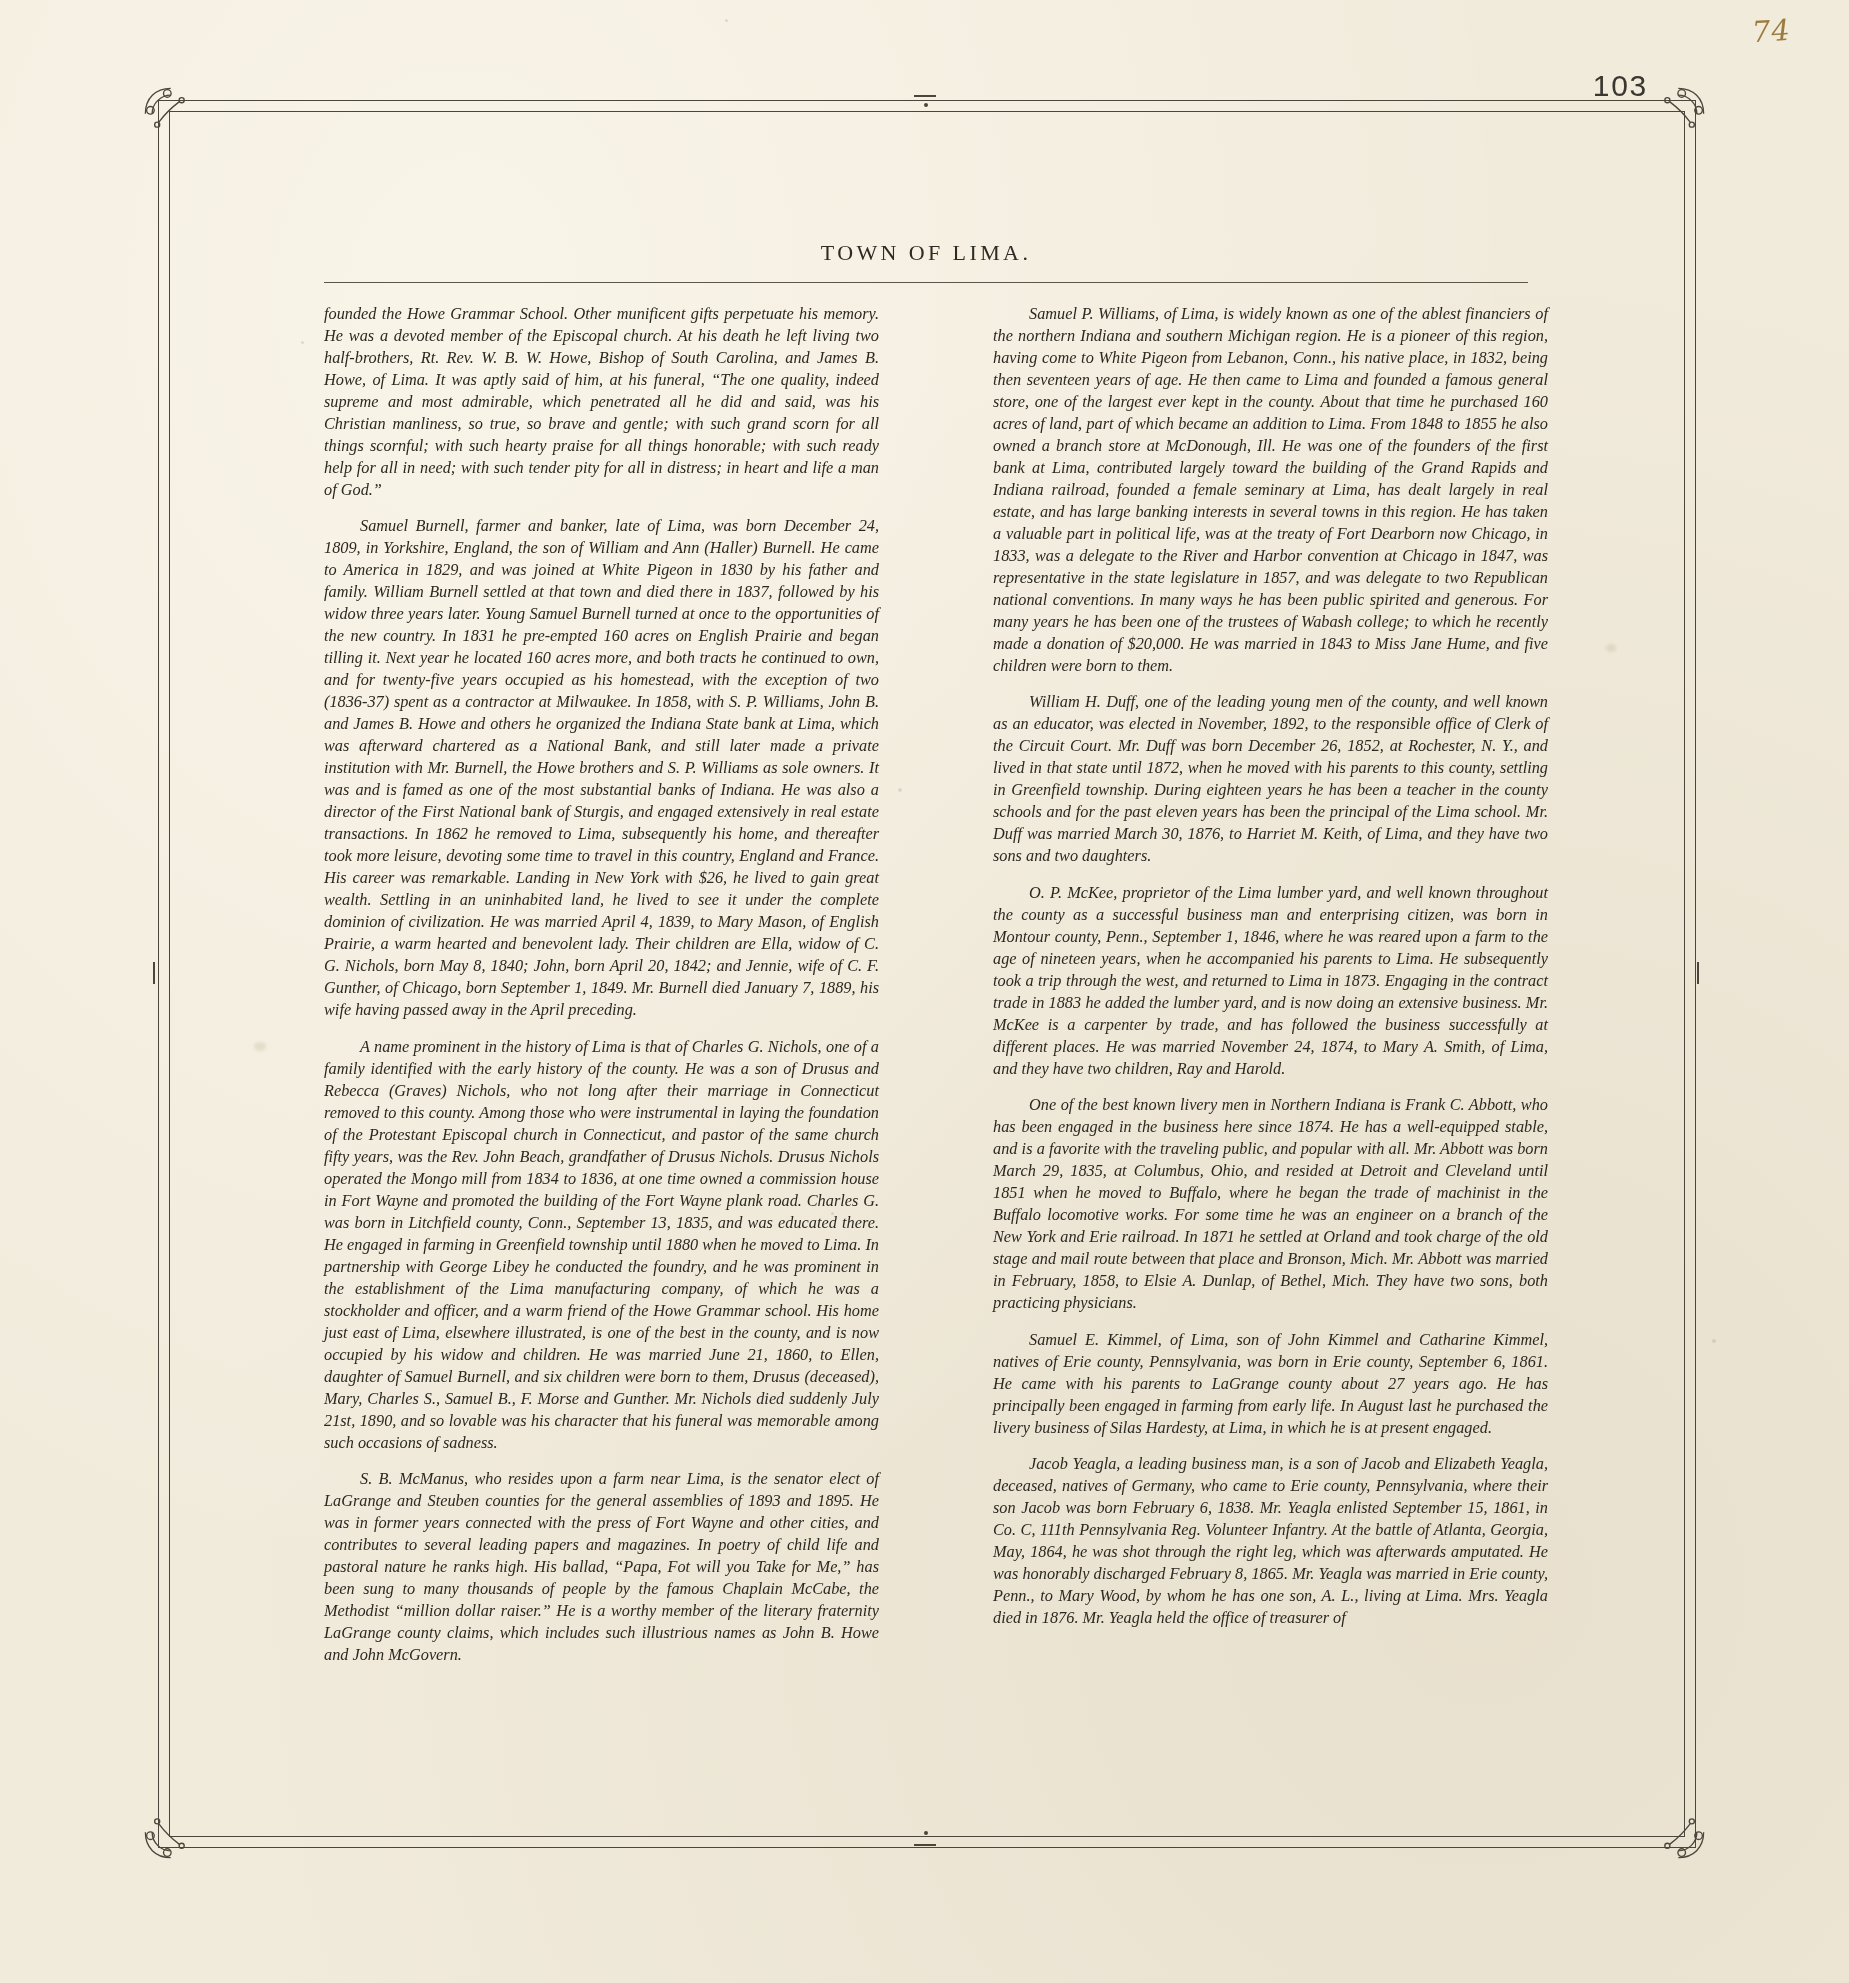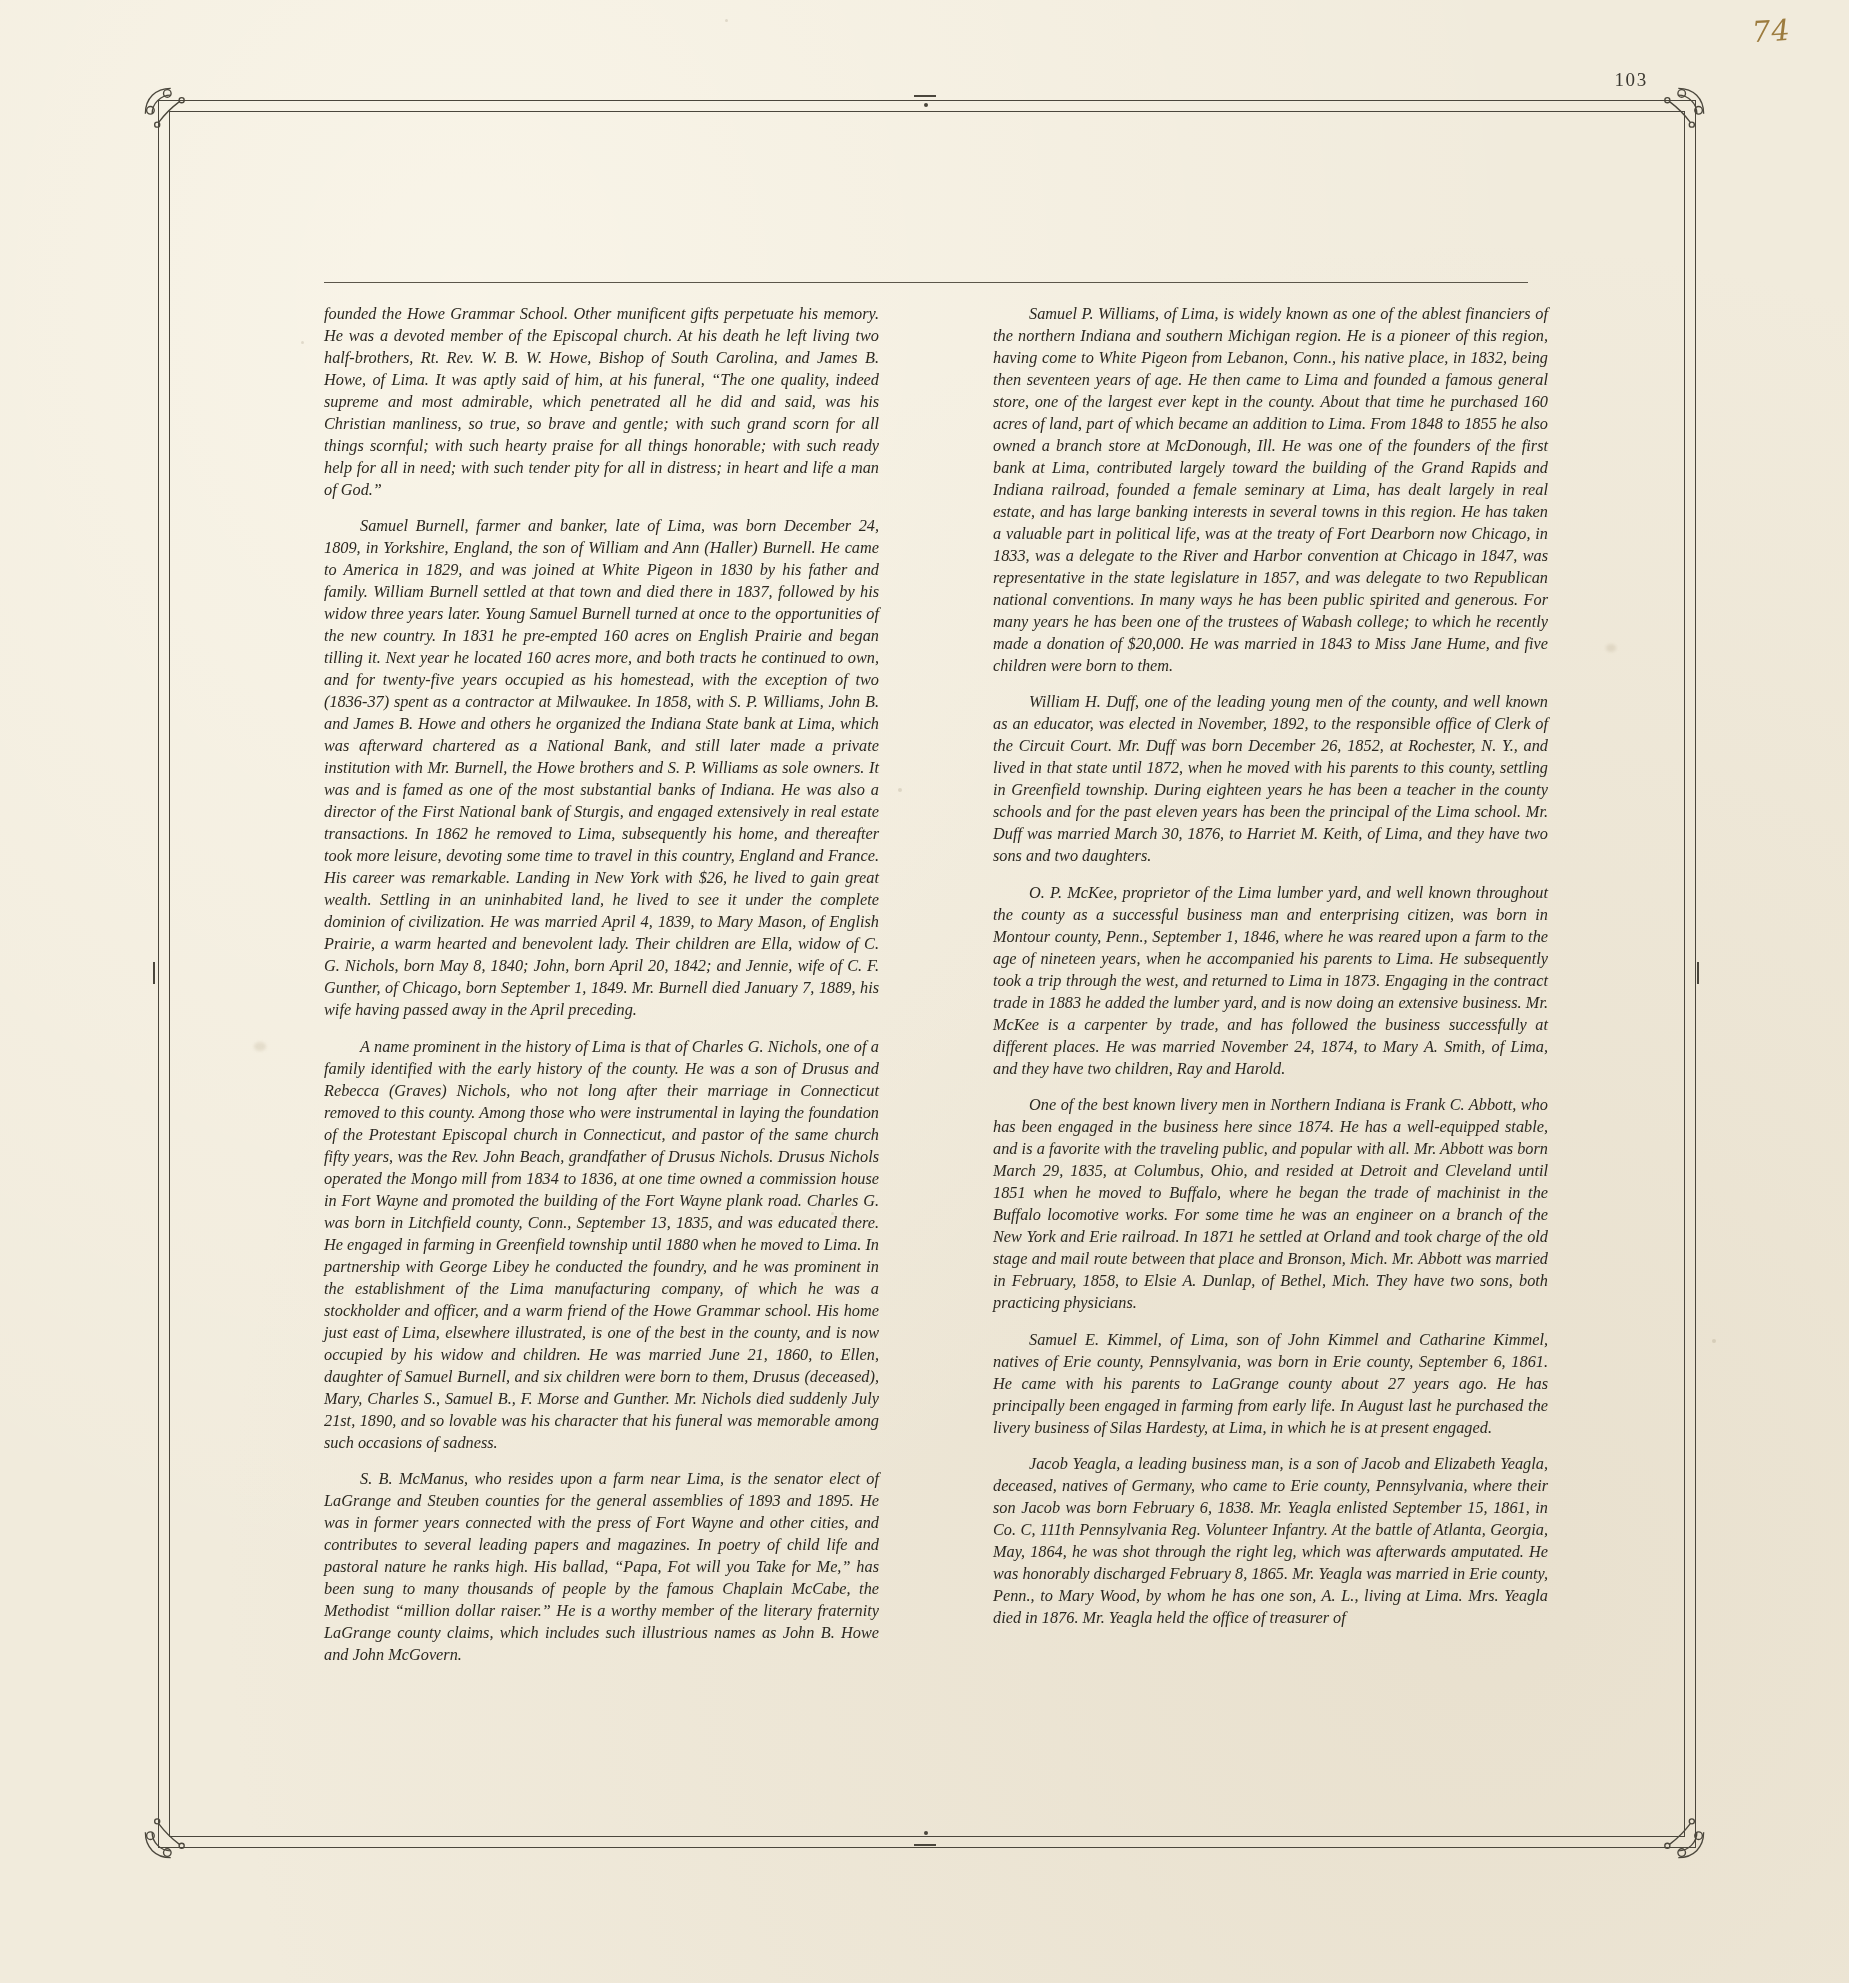--- a/index.html
+++ b/index.html
@@ -43,22 +43,22 @@
     color: #9c7b3e;
     transform: rotate(-4deg);
     letter-spacing: 0.8px;
   }
 
   
   .folio {
     position: absolute;
     right: 201px;
     top: 69px;
-    font-family: Liberation Serif, serif;
-    font-size: 19px;
+    font-family: Liberation Sans, sans-serif;
+    font-size: 30px;
     letter-spacing: 1.7px;
     color: #3a3730;
   }
 
   
   .frame-outer {
     position: absolute;
     left: 158px;
     top: 100px;
     width: 1536px;
@@ -212,20 +212,21 @@
       <path d="M4 34 C4 16 16 4 34 4"></path>
       <path d="M12 34 C12 22 22 12 34 12"></path>
       <circle cx="10" cy="30" r="4.5"></circle>
       <circle cx="30" cy="10" r="4.5"></circle>
       <path d="M20 44 C26 36 36 26 44 20"></path>
       <circle cx="18" cy="47" r="3"></circle>
       <circle cx="47" cy="18" r="3"></circle>
     </svg>
   </div>
 
+  <div class="heading">TOWN  OF  LIMA.</div>
   <div class="head-rule"></div>
 
   <div class="col col-left">
     <p class="noindent">founded the Howe Grammar School.   Other munificent gifts perpetuate his memory.   He was a devoted member of the Episcopal church.   At his death he left living two half-brothers, Rt. Rev. W. B. W. Howe, Bishop of South Carolina, and James B. Howe, of Lima.   It was aptly said of him, at his funeral, “The one quality, indeed supreme and most admirable, which penetrated all he did and said, was his Christian manliness, so true, so brave and gentle; with such grand scorn for all things scornful; with such hearty praise for all things honorable; with such ready help for all in need; with such tender pity for all in distress; in heart and life a man of God.”</p>
     <p>Samuel Burnell, farmer and banker, late of Lima, was born December 24, 1809, in Yorkshire, England, the son of William and Ann (Haller) Burnell.   He came to America in 1829, and was joined at White Pigeon in 1830 by his father and family.   William Burnell settled at that town and died there in 1837, followed by his widow three years later.   Young Samuel Burnell turned at once to the opportunities of the new country.   In 1831 he pre-empted 160 acres on English Prairie and began tilling it.   Next year he located 160 acres more, and both tracts he continued to own, and for twenty-five years occupied as his homestead, with the exception of two (1836-37) spent as a contractor at Milwaukee.   In 1858, with S. P. Williams, John B. and James B. Howe and others he organized the Indiana State bank at Lima, which was afterward chartered as a National Bank, and still later made a private institution with Mr. Burnell, the Howe brothers and S. P. Williams as sole owners.   It was and is famed as one of the most substantial banks of Indiana.   He was also a director of the First National bank of Sturgis, and engaged extensively in real estate transactions.   In 1862 he removed to Lima, subsequently his home, and thereafter took more leisure, devoting some time to travel in this country, England and France.   His career was remarkable.   Landing in New York with $26, he lived to gain great wealth.   Settling in an uninhabited land, he lived to see it under the complete dominion of civilization.   He was married April 4, 1839, to Mary Mason, of English Prairie, a warm hearted and benevolent lady.   Their children are Ella, widow of C. G. Nichols, born May 8, 1840; John, born April 20, 1842; and Jennie, wife of C. F. Gunther, of Chicago, born September 1, 1849.   Mr. Burnell died January 7, 1889, his wife having passed away in the April preceding.</p>
     <p>A name prominent in the history of Lima is that of Charles G. Nichols, one of a family identified with the early history of the county.   He was a son of Drusus and Rebecca (Graves) Nichols, who not long after their marriage in Connecticut removed to this county.   Among those who were instrumental in laying the foundation of the Protestant Episcopal church in Connecticut, and pastor of the same church fifty years, was the Rev. John Beach, grandfather of Drusus Nichols.   Drusus Nichols operated the Mongo mill from 1834 to 1836, at one time owned a commission house in Fort Wayne and promoted the building of the Fort Wayne plank road.   Charles G. was born in Litchfield county, Conn., September 13, 1835, and was educated there.   He engaged in farming in Greenfield township until 1880 when he moved to Lima.   In partnership with George Libey he conducted the foundry, and he was prominent in the establishment of the Lima manufacturing company, of which he was a stockholder and officer, and a warm friend of the Howe Grammar school.   His home just east of Lima, elsewhere illustrated, is one of the best in the county, and is now occupied by his widow and children.   He was married June 21, 1860, to Ellen, daughter of Samuel Burnell, and six children were born to them, Drusus (deceased), Mary, Charles S., Samuel B., F. Morse and Gunther.   Mr. Nichols died suddenly July 21st, 1890, and so lovable was his character that his funeral was memorable among such occasions of sadness.</p>
     <p>S. B. McManus, who resides upon a farm near Lima, is the senator elect of LaGrange and Steuben counties for the general assemblies of 1893 and 1895.   He was in former years connected with the press of Fort Wayne and other cities, and contributes to several leading papers and magazines.   In poetry of child life and pastoral nature he ranks high.   His ballad, “Papa, Fot will you Take for Me,” has been sung to many thousands of people by the famous Chaplain McCabe, the Methodist “million dollar raiser.”  He is a worthy member of the literary fraternity LaGrange county claims, which includes such illustrious names as John B. Howe and John McGovern.</p>
   </div>
 
   <div class="col col-right">

